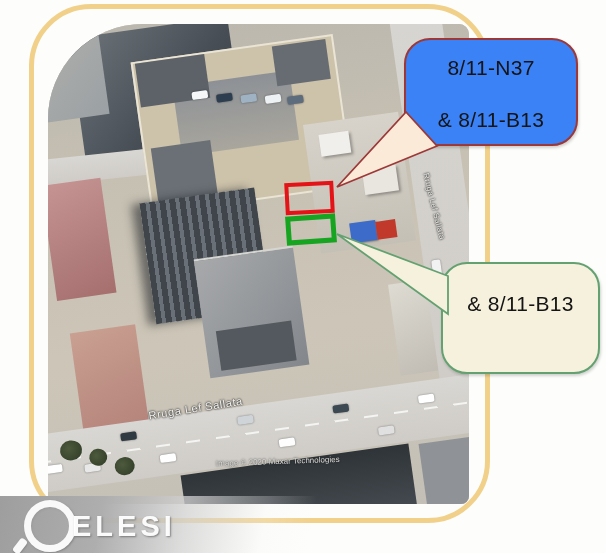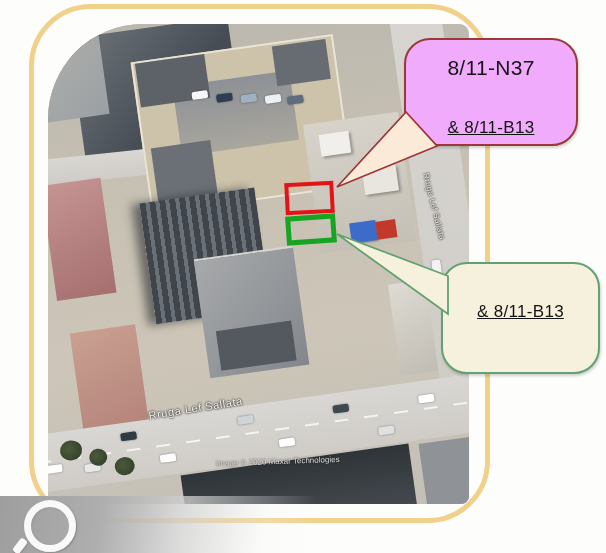--- a/index.html
+++ b/index.html
@@ -18,21 +18,21 @@
   .car{position:absolute;border-radius:2px;box-shadow:0 0 2px rgba(0,0,0,.45);}
   .tree{position:absolute;border-radius:50%;background:radial-gradient(circle at 40% 40%,#4d5a3c,#2e3a26);}
   
   .maptext{position:absolute;color:#f2f2f0;text-shadow:0 0 2px #2b2b2b,0 0 2px #2b2b2b;white-space:nowrap;}
   
   .marker{position:absolute;background:transparent;}
   
   .callout{position:absolute;border-radius:26px;text-align:center;color:#141414;
            box-shadow:1px 2px 3px rgba(0,0,0,.18);}
   .callout .l1{margin-top:16px;font-size:21px;letter-spacing:.3px;}
-  .callout .l2{margin-top:38px;font-size:17px;letter-spacing:.3px;text-decoration:underline;}
+  .callout .l2{margin-top:28px;font-size:21px;letter-spacing:.3px;}
   
   .logo-bg{position:absolute;left:0;top:496px;width:335px;height:57px;
            background:linear-gradient(100deg,#9e9e9e 0%,#aeaeae 30%,rgba(210,210,210,.75) 55%,rgba(245,245,245,.25) 78%,rgba(255,255,255,0) 92%);}
   .logo{position:absolute;left:10px;top:498px;width:300px;height:54px;}
   .logo-ring{position:absolute;left:14px;top:2px;width:38px;height:38px;border-radius:50%;
              border:7px solid rgba(255,255,255,.93);
              box-shadow:1px 1px 2px rgba(110,110,110,.6), inset 1px 1px 2px rgba(140,140,140,.4);}
   .logo-handle{position:absolute;left:6px;top:40px;width:8px;height:16px;background:rgba(255,255,255,.93);
                transform:rotate(38deg);border-radius:3px;box-shadow:1px 1px 2px rgba(110,110,110,.6);}
   .logo-text{position:absolute;left:62px;top:12px;font-size:29px;font-weight:bold;letter-spacing:4px;
@@ -114,32 +114,33 @@
     <div class="maptext" style="left:168px;top:433px;font-size:8px;color:#d9d9d6;transform:rotate(-2deg);text-shadow:0 0 2px #1e1e1e;">Image © 2020 Maxar Technologies</div>
   </div>
 
   <div class="frame"></div>
 
   <div class="logo-bg"></div>
 
   <div class="marker" style="left:285px;top:182px;width:41px;height:24px;border:4px solid #e41317;transform:rotate(-3deg);"></div>
   <div class="marker" style="left:286px;top:215px;width:40px;height:19px;border:5px solid #17a421;transform:rotate(-4deg);"></div>
 
-  <div class="callout" style="left:404px;top:38px;width:170px;height:104px;background:#f0abfc;border:2px solid #9c3838;">
+  <div class="callout" style="left:404px;top:38px;width:170px;height:104px;background:#3b82f6;border:2px solid #9c3838;">
     <div class="l1">8/11-N37</div>
     <div class="l2">&amp; 8/11-B13</div>
   </div>
 
   <div class="callout" style="left:441px;top:262px;width:155px;height:108px;background:#f5f1dc;border:2px solid #63a171;">
     <div class="l2">&amp; 8/11-B13</div>
   </div>
 
   <svg class="overlay" width="606" height="553">
     <polygon points="337,187 406,112 437,146" fill="#fcead8" stroke="#9c3838" stroke-width="1.8"></polygon>
     <polygon points="337,234 448,276 448,314" fill="#f5f1dc" stroke="#63a171" stroke-width="1.8"></polygon>
   </svg>
 
   <div class="logo">
     <span class="logo-ring"></span>
     <span class="logo-handle"></span>
+    <span class="logo-text">ELESI</span>
   </div>
 
 </div>
 
 </body></html>

